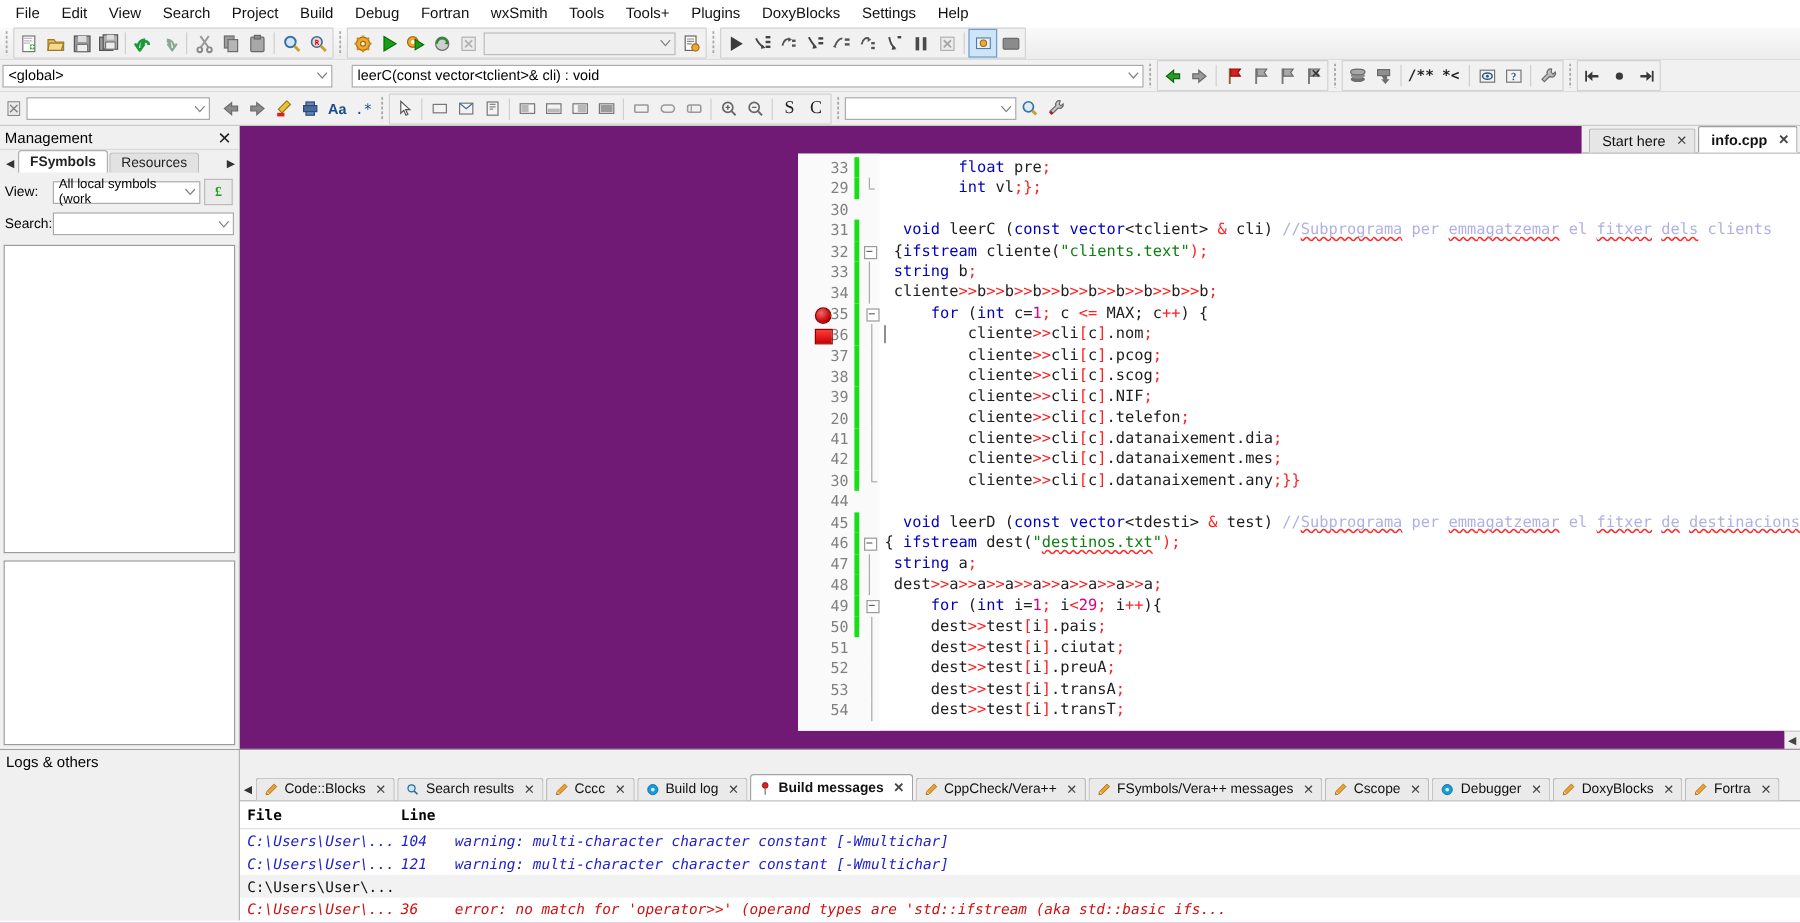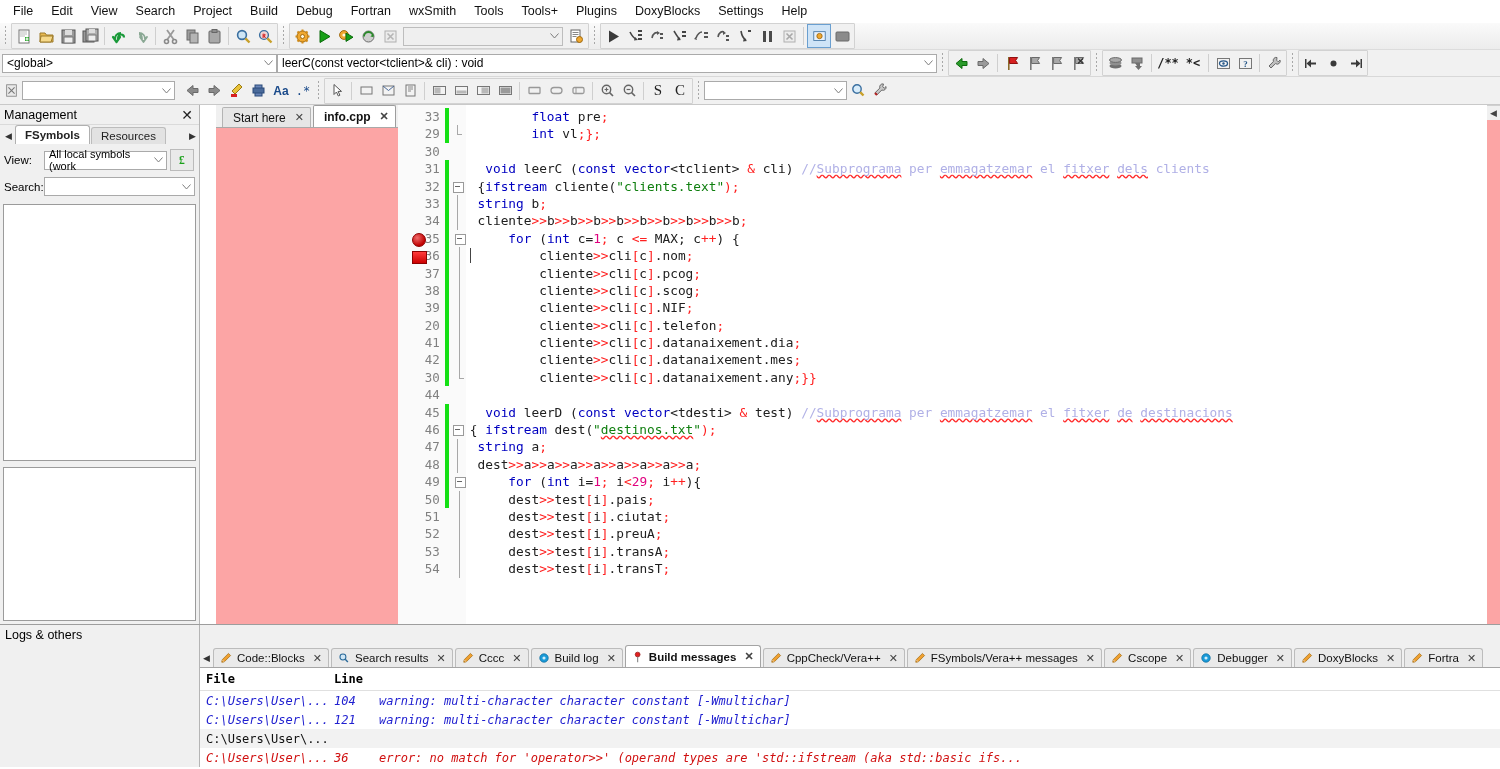--- a/index.html
+++ b/index.html
@@ -25,44 +25,44 @@
   svg{display:block;}
   
   .combo{height:19px;border:1px solid #aaa;background:#fff;display:flex;align-items:center;
     font-size:12px;padding-left:4px;color:#000;box-sizing:border-box;}
   .combo.dis{background:#efefef;border:1px solid #bdbdbd;color:#555;}
   .combo .arrow{margin-left:auto;width:16px;height:100%;display:flex;align-items:center;justify-content:center;color:#3a3a3a;}
   .combo .arrow svg{opacity:.75;}
   
   .scopebar{display:flex;align-items:center;background:#f1f1f1;height:26px;border-bottom:1px solid #d8d8d8;}
   .scope-global{width:275px;margin-left:2px;}
-  .scope-func{flex:none;width:660px;margin-left:0;justify-content:center;}
+  .scope-func{flex:none;width:660px;margin-left:16px;justify-content:center;}
   
   .row3{display:flex;align-items:center;background:#f1f1f1;height:27px;border-bottom:1px solid #c9c9c9;}
   .findbox{width:143px;height:19px;}
   .goto{width:153px;height:19px;}
   
-  .main{display:flex;height:519px;gap:16px;}
+  .main{display:flex;height:519px;}
   
   .mgmt{width:199px;flex:none;background:#f0f0f0;border-right:1px solid #b5b5b5;display:flex;flex-direction:column;}
   .mgmt-title{height:19px;display:flex;align-items:center;padding:0 4px;background:#f0f0f0;
     font-size:12.5px;color:#000;border-bottom:1px solid #dadada;}
   .mgmt-title .x{margin-left:auto;font-size:14px;color:#222;line-height:12px;cursor:default;padding:0 2px;}
   .tabstrip{display:flex;align-items:flex-end;height:19px;background:#f0f0f0;padding-left:2px;}
   .tabarrow{width:13px;height:17px;display:flex;align-items:center;justify-content:center;color:#333;font-size:9px;}
   .ptab{height:16px;padding:0 9px;display:flex;align-items:center;font-size:11.5px;
     background:#e2e2e2;border:1px solid #bcbcbc;border-bottom:none;border-radius:3px 3px 0 0;margin-right:1px;color:#222;}
   .ptab.sel{background:#fff;font-weight:bold;height:18px;border-color:#b0b0b0;}
   .mgmt-body{background:#f0f0f0;padding:5px 4px 0 4px;}
   .frow{display:flex;align-items:center;margin-bottom:6px;}
   .frow label{width:40px;font-size:11.5px;color:#000;}
   .symtree{flex:1;background:#fff;border:1px solid #9b9b9b;margin:2px 3px 3px 3px;}
   .symtree2{height:152px;background:#fff;border:1px solid #9b9b9b;margin:3px 3px 3px 3px;}
   
-  .editor-wrap{flex:1;display:flex;flex-direction:row;background:#fca5a5;min-width:0;}
+  .editor-wrap{flex:1;display:flex;flex-direction:column;background:#701a75;min-width:0;align-items:flex-end;}
   .edtabs{height:22px;display:flex;align-items:flex-end;background:#f0f0f0;padding-left:6px;
     border-bottom:1px solid #a9a9a9;}
   .etab{height:19px;display:flex;align-items:center;padding:0 6px 0 10px;font-size:12px;color:#111;
     background:#e6e6e6;border:1px solid #b4b4b4;border-bottom:none;border-radius:2px 2px 0 0;margin-right:2px;}
   .etab.sel{background:#fff;font-weight:bold;height:21px;border-color:#9d9d9d;}
   .etab .cx{margin-left:9px;color:#444;font-size:11px;}
   .code-area{flex:1;display:flex;background:#fff;overflow:hidden;position:relative;}
   .gutter-num{width:46px;flex:none;background:#fafafa;text-align:right;
     font-family:"DejaVu Sans Mono","Liberation Mono",monospace;font-size:12.5px;color:#808080;
     padding-top:3px;box-sizing:border-box;}

